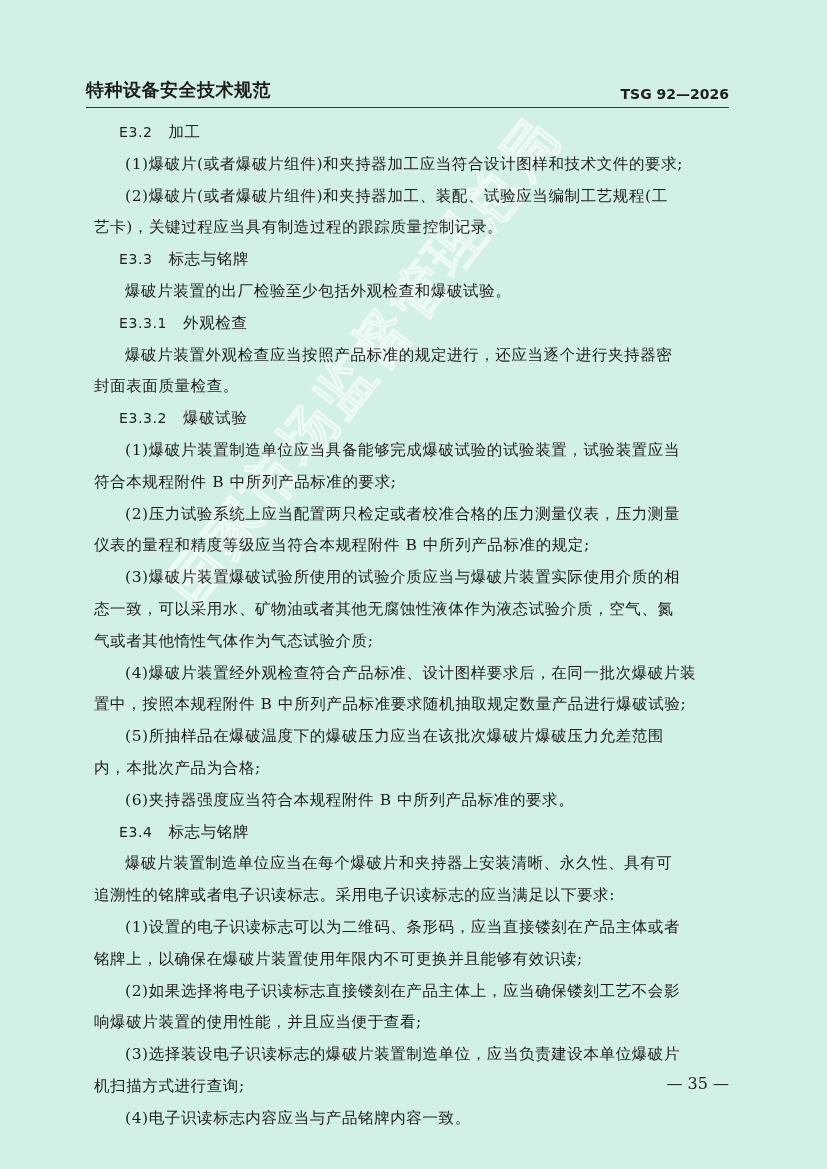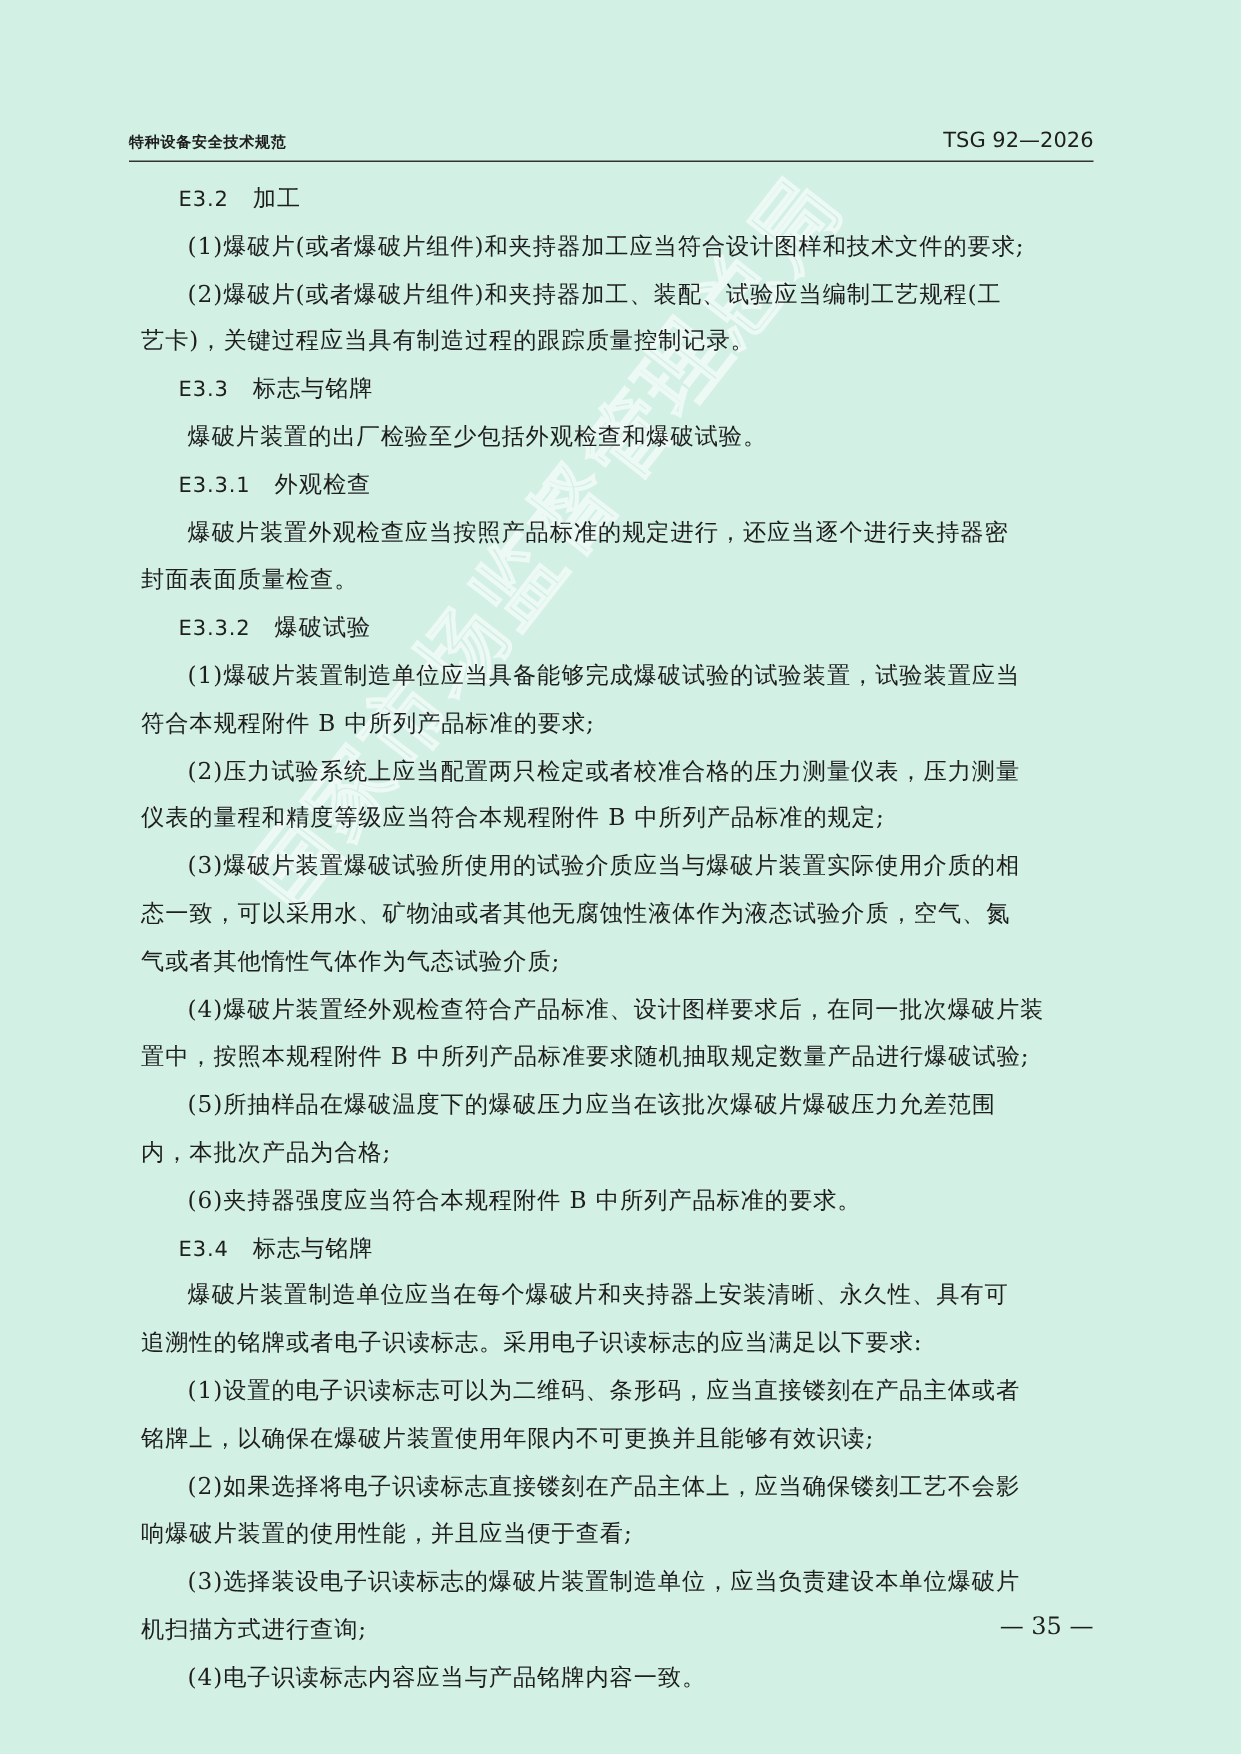--- a/index.html
+++ b/index.html
@@ -10,22 +10,22 @@
       font-family: "DejaVu Serif", "Liberation Serif", serif;
       color: #1e1e1e;
     }
     .header {
       position: absolute; left: 86px; top: 80px; width: 643px; height: 22px;
       border-bottom: 1.5px solid #333;
       display: flex; justify-content: space-between; align-items: flex-end;
       padding-bottom: 5px;
       font-family: "DejaVu Sans", "Liberation Sans", sans-serif;
     }
-    .header .left { font-size: 10px; font-weight: bold; letter-spacing: 0.5px; }
-    .header .right { font-size: 14px; font-weight: normal; }
+    .header .left { font-size: 18px; font-weight: bold; letter-spacing: 0.5px; }
+    .header .right { font-size: 14px; font-weight: bold; }
     .content {
       position: absolute; left: 94px; top: 117px; width: 635px;
     }
     .line {
       font-size: 15.5px; line-height: 31.8px; height: 31.8px;
       white-space: nowrap; letter-spacing: 0.6px;
     }
     .indent { padding-left: 31px; }
     .heading { padding-left: 25px; }
     .heading .num {

